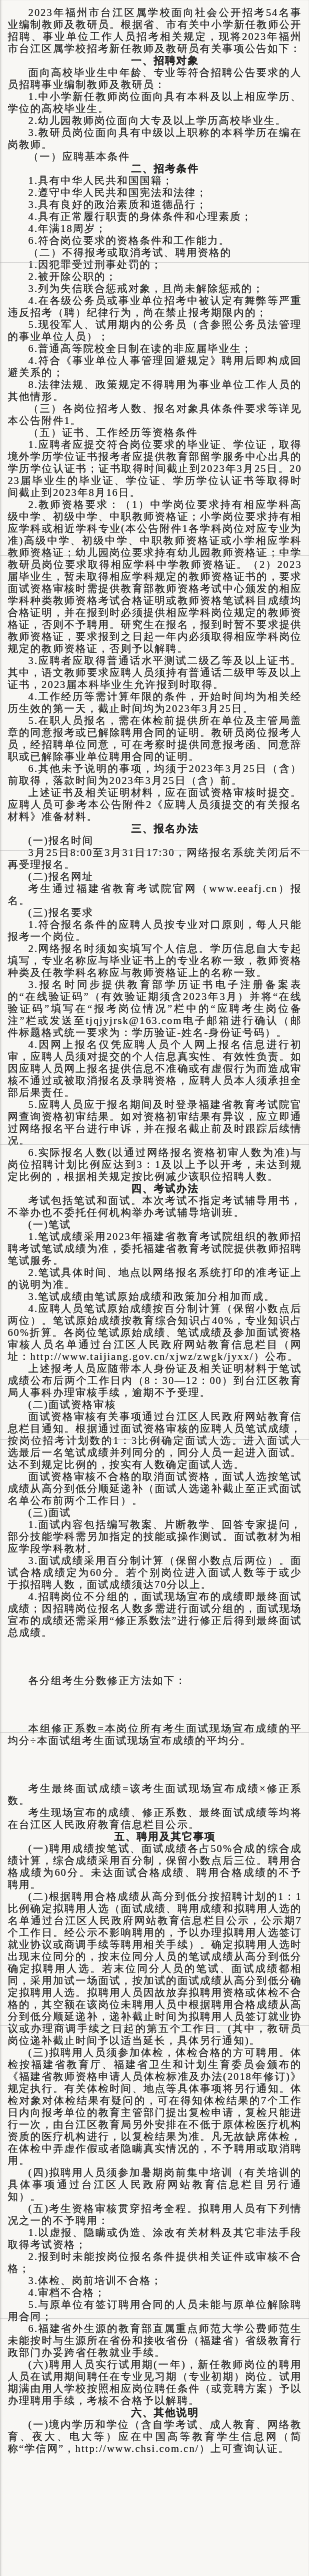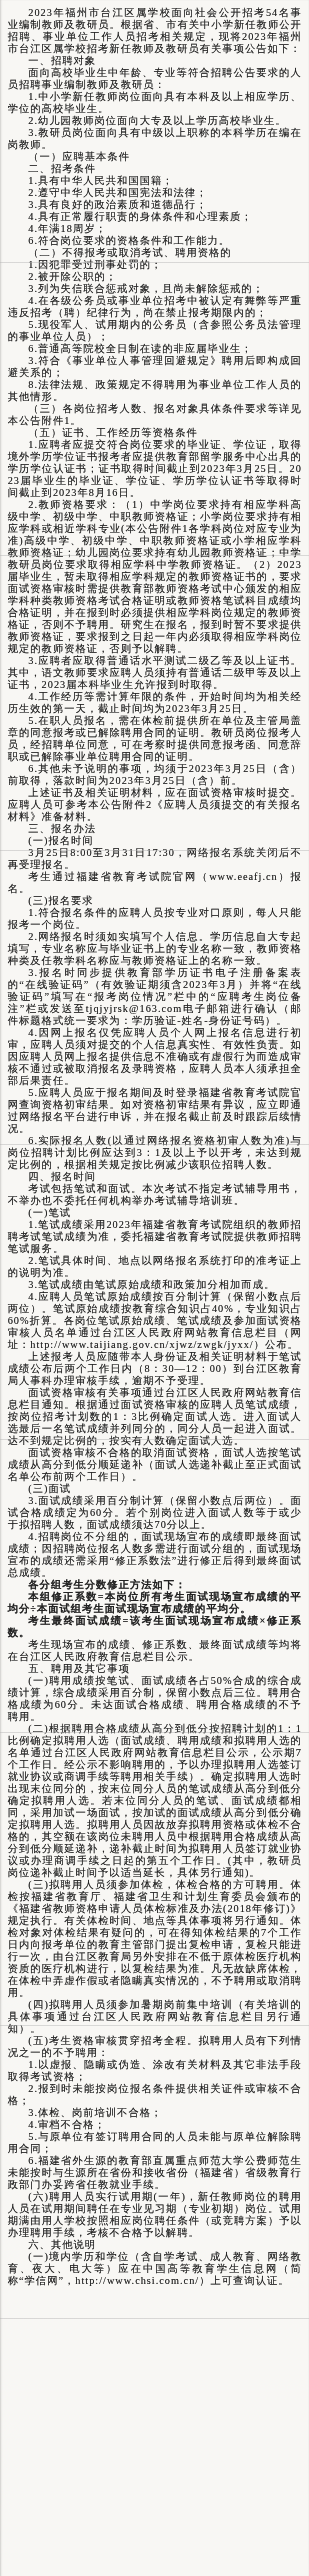--- a/index.html
+++ b/index.html
@@ -26,25 +26,25 @@
     color: #232323;
     text-shadow: 0 0 0.4px rgba(35,35,35,.55);
   }
   .para {
     margin: 0;
     text-indent: 2em;
     text-align: justify;
     word-break: break-all;
   }
   .para.heading {
-    font-weight: 400;
+    font-weight: 700;
     font-family: "Liberation Sans", "DejaVu Sans", sans-serif;
-    text-align: left;
+    text-align: center;
   }
-  .para.bold { font-weight: 700; }
+  .para.bold { font-weight: 400; margin-top: 36px; }
   .page-break-line {
     position: absolute;
     left: 0;
     width: 100%;
     height: 1px;
     z-index: 3;
     background: linear-gradient(to bottom, rgba(150,150,150,.55), rgba(220,220,220,.35));
     pointer-events: none;
   }
 </style>
@@ -69,53 +69,56 @@
         <p class="para body">4.具有正常履行职责的身体条件和心理素质；</p>
         <p class="para body">4.年满18周岁；</p>
         <p class="para body">6.符合岗位要求的资格条件和工作能力。</p>
         <p class="para body">（二）不得报考或取消考试、聘用资格的</p>
         <p class="para body">1.因犯罪受过刑事处罚的；</p>
         <p class="para body">2.被开除公职的；</p>
         <p class="para body">3.列为失信联合惩戒对象，且尚未解除惩戒的；</p>
         <p class="para body">4.在各级公务员或事业单位招考中被认定有舞弊等严重违反招考（聘）纪律行为，尚在禁止报考期限内的；</p>
         <p class="para body">5.现役军人、试用期内的公务员（含参照公务员法管理的事业单位人员）；</p>
         <p class="para body">6.普通高等院校全日制在读的非应届毕业生；</p>
-        <p class="para body">3.符合《事业单位人事管理回避规定》聘用后即构成回避关系的；</p>
+        <p class="para body">4.符合《事业单位人事管理回避规定》聘用后即构成回避关系的；</p>
         <p class="para body">8.法律法规、政策规定不得聘用为事业单位工作人员的其他情形。</p>
         <p class="para body">（三）各岗位招考人数、报名对象具体条件要求等详见本公告附件1。</p>
         <p class="para body">（五）证书、工作经历等资格条件</p>
         <p class="para body">1.应聘者应提交符合岗位要求的毕业证、学位证，取得境外学历学位证书报考者应提供教育部留学服务中心出具的学历学位认证书；证书取得时间截止到2023年3月25日。2023届毕业生的毕业证、学位证、学历学位认证书等取得时间截止到2023年8月16日。</p>
         <p class="para body">2.教师资格要求：（1）中学岗位要求持有相应学科高级中学、初级中学、中职教师资格证；小学岗位要求持有相应学科或相近学科专业(本公告附件1各学科岗位对应专业为准)高级中学、初级中学、中职教师资格证或小学相应学科教师资格证；幼儿园岗位要求持有幼儿园教师资格证；中学教研员岗位要求取得相应学科中学教师资格证。（2）2023届毕业生，暂未取得相应学科规定的教师资格证书的，要求面试资格审核时需提供教育部教师资格考试中心颁发的相应学科种类教师资格考试合格证明或教师资格笔试科目成绩均合格证明，并在报到时必须提供相应学科岗位规定的教师资格证，否则不予聘用。研究生在报名，报到时暂不要求提供教师资格证，要求报到之日起一年内必须取得相应学科岗位规定的教师资格证，否则予以解聘。</p>
         <p class="para body">3.应聘者应取得普通话水平测试二级乙等及以上证书。其中，语文教师要求应聘人员须持有普通话二级甲等及以上证书，2023届本科毕业生允许报到时取得。</p>
         <p class="para body">4.工作经历等需计算年限的条件，开始时间均为相关经历生效的第一天，截止时间均为2023年3月25日。</p>
         <p class="para body">5.在职人员报名，需在体检前提供所在单位及主管局盖章的同意报考或已解除聘用合同的证明。教研员岗位报考人员，经招聘单位同意，可在考察时提供同意报考函、同意辞职或已解除事业单位聘用合同的证明。</p>
         <p class="para body">6.其他未予说明的事项，均须于2023年3月25日（含）前取得，落款时间为2023年3月25日（含）前。</p>
         <p class="para body">上述证书及相关证明材料，应在面试资格审核时提交。应聘人员可参考本公告附件2《应聘人员须提交的有关报名材料》准备材料。</p>
         <p class="para heading">三、报名办法</p>
         <p class="para body">(一)报名时间</p>
         <p class="para body">3月25日8:00至3月31日17:30，网络报名系统关闭后不再受理报名。</p>
+        <p class="para body">(二)报名网址</p>
         <p class="para body">考生通过福建省教育考试院官网（www.eeafj.cn）报名。</p>
         <p class="para body">(三)报名要求</p>
         <p class="para body">1.符合报名条件的应聘人员按专业对口原则，每人只能报考一个岗位。</p>
         <p class="para body">2.网络报名时须如实填写个人信息。学历信息自大专起填写，专业名称应与毕业证书上的专业名称一致，教师资格种类及任教学科名称应与教师资格证上的名称一致。</p>
         <p class="para body">3.报名时同步提供教育部学历证书电子注册备案表的“在线验证码”（有效验证期须含2023年3月）并将“在线验证码”填写在“报考岗位情况”栏中的“应聘考生岗位备注”栏或发送至tjqjyjrsk@163.com电子邮箱进行确认（邮件标题格式统一要求为：学历验证-姓名-身份证号码）。</p>
         <p class="para body">4.因网上报名仅凭应聘人员个人网上报名信息进行初审，应聘人员须对提交的个人信息真实性、有效性负责。如因应聘人员网上报名提供信息不准确或有虚假行为而造成审核不通过或被取消报名及录聘资格，应聘人员本人须承担全部后果责任。</p>
         <p class="para body">5.应聘人员应于报名期间及时登录福建省教育考试院官网查询资格初审结果。如对资格初审结果有异议，应立即通过网络报名平台进行申诉，并在报名截止前及时跟踪后续情况。</p>
         <p class="para body">6.实际报名人数(以通过网络报名资格初审人数为准)与岗位招聘计划比例应达到3：1及以上予以开考，未达到规定比例的，根据相关规定按比例减少该职位招聘人数。</p>
-        <p class="para heading">四、报名时间</p>
+        <p class="para heading">四、考试办法</p>
         <p class="para body">考试包括笔试和面试。本次考试不指定考试辅导用书，不举办也不委托任何机构举办考试辅导培训班。</p>
         <p class="para body">(一)笔试</p>
         <p class="para body">1.笔试成绩采用2023年福建省教育考试院组织的教师招聘考试笔试成绩为准，委托福建省教育考试院提供教师招聘笔试服务。</p>
         <p class="para body">2.笔试具体时间、地点以网络报名系统打印的准考证上的说明为准。</p>
         <p class="para body">3.笔试成绩由笔试原始成绩和政策加分相加而成。</p>
         <p class="para body">4.应聘人员笔试原始成绩按百分制计算（保留小数点后两位）。笔试原始成绩按教育综合知识占40%，专业知识占60%折算。各岗位笔试原始成绩、笔试成绩及参加面试资格审核人员名单通过台江区人民政府网站教育信息栏目（网址：http://www.taijiang.gov.cn/xjwz/zwgk/jyxx/）公布。</p>
         <p class="para body">上述报考人员应随带本人身份证及相关证明材料于笔试成绩公布后两个工作日内（8：30—12：00）到台江区教育局人事科办理审核手续，逾期不予受理。</p>
+        <p class="para body">(二)面试资格审核</p>
         <p class="para body">面试资格审核有关事项通过台江区人民政府网站教育信息栏目通知。根据通过面试资格审核的应聘人员笔试成绩，按岗位招考计划数的1：3比例确定面试人选。进入面试人选最后一名笔试成绩并列同分的，同分人员一起进入面试。达不到规定比例的，按实有人数确定面试人选。</p>
         <p class="para body">面试资格审核不合格的取消面试资格，面试人选按笔试成绩从高分到低分顺延递补（面试人选递补截止至正式面试名单公布前两个工作日）。</p>
         <p class="para body">(三)面试</p>
+        <p class="para body">1.面试内容包括编写教案、片断教学、回答专家提问，部分技能学科需另加指定的技能或操作测试。面试教材为相应学段学科教材。</p>
         <p class="para body">3.面试成绩采用百分制计算（保留小数点后两位）。面试合格成绩定为60分。若个别岗位进入面试人数等于或少于拟招聘人数，面试成绩须达70分以上。</p>
         <p class="para body">4.招聘岗位不分组的，面试现场宣布的成绩即最终面试成绩；因招聘岗位报名人数多需进行面试分组的，面试现场宣布的成绩还需采用“修正系数法”进行修正后得到最终面试总成绩。</p>
         <p class="para bold">各分组考生分数修正方法如下：</p>
         <p class="para bold">本组修正系数=本岗位所有考生面试现场宣布成绩的平均分÷本面试组考生面试现场宣布成绩的平均分。</p>
         <p class="para bold">考生最终面试成绩=该考生面试现场宣布成绩×修正系数。</p>
         <p class="para body">考生现场宣布的成绩、修正系数、最终面试成绩等均将在台江区人民政府教育信息栏目公示。</p>
         <p class="para heading">五、聘用及其它事项</p>
         <p class="para body">(一)聘用成绩按笔试、面试成绩各占50%合成的综合成绩计算，综合成绩采用百分制，保留小数点后三位。聘用合格成绩为60分。未达面试合格成绩、聘用合格成绩的不予聘用。</p>
         <p class="para body">(二)根据聘用合格成绩从高分到低分按招聘计划的1：1比例确定拟聘用人选（面试成绩、聘用成绩和拟聘用人选的名单通过台江区人民政府网站教育信息栏目公示，公示期7个工作日。经公示不影响聘用的，予以办理拟聘用人选签订就业协议或商调手续等聘用相关手续）。确定拟聘用人选时出现末位同分的，按末位同分人员的笔试成绩从高分到低分确定拟聘用人选。若末位同分人员的笔试、面试成绩都相同，采用加试一场面试，按加试的面试成绩从高分到低分确定拟聘用人选。拟聘用人员因故放弃拟聘用资格或体检不合格的，其空额在该岗位未聘用人员中根据聘用合格成绩从高分到低分顺延递补，递补截止时间为拟聘用人员签订就业协议或办理商调手续之日起的第五个工作日。(其中，教研员岗位递补截止时间予以适当延长，具体另行通知)。</p>
         <p class="para body">(三)拟聘用人员须参加体检，体检合格的方可聘用。体检按福建省教育厅、福建省卫生和计划生育委员会颁布的《福建省教师资格申请人员体检标准及办法(2018年修订)》规定执行。有关体检时间、地点等具体事项将另行通知。体检对象对体检结果有疑问的，可在得知体检结果的7个工作日内向报考单位的教育主管部门提出复检申请，复检只能进行一次，由台江区教育局另外安排在不低于原体检医疗机构资质的医疗机构进行，以复检结果为准。凡无故缺席体检，在体检中弄虚作假或者隐瞒真实情况的，不予聘用或取消聘用。</p>

